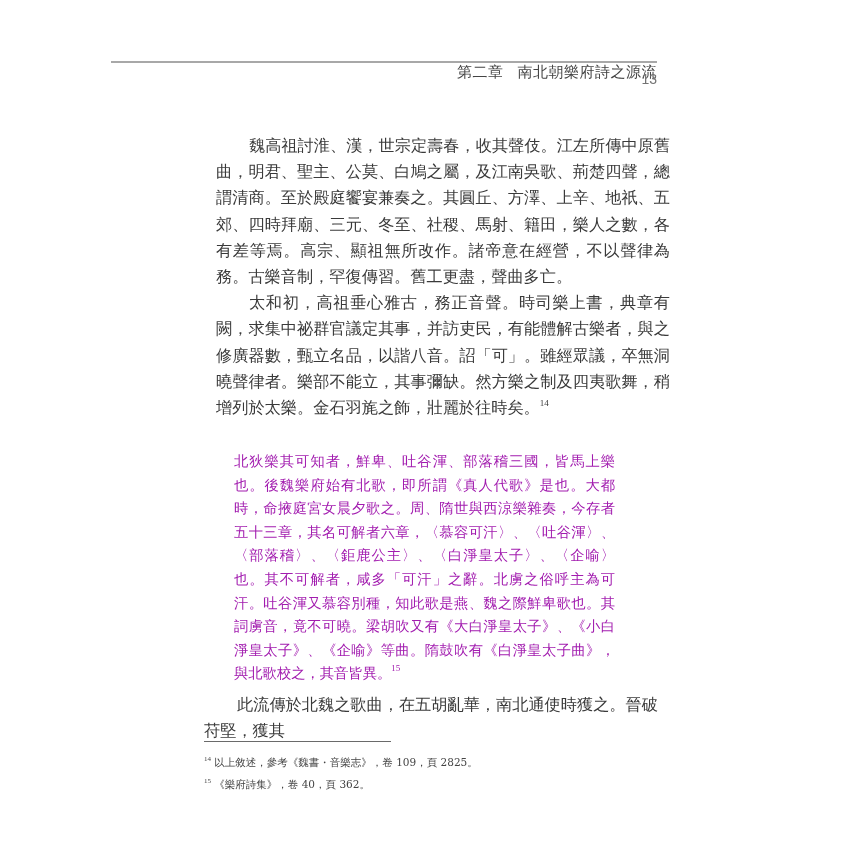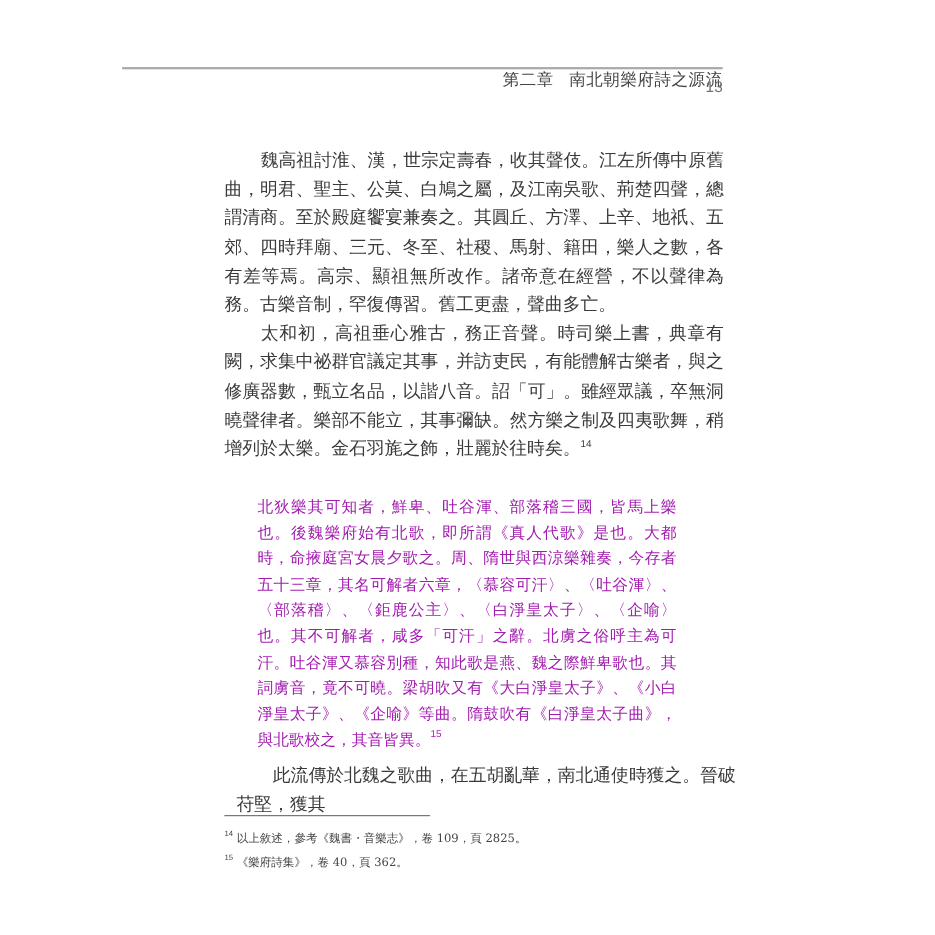--- a/index.html
+++ b/index.html
@@ -14,33 +14,33 @@
     }
     .header-title .gap { display: inline-block; width: 14px; }
     .header-rule {
       position: absolute; top: 61px; left: 111px; width: 546px; height: 2px; background: #a8a8a8;
     }
     .page-number {
       position: absolute; top: 71px; right: 193px;
       font-family: "Liberation Sans", sans-serif; font-size: 14px; color: #737373;
     }
     .body-text {
-      position: absolute; left: 204px; width: 454px; top: 133px;
+      position: absolute; left: 216px; width: 454px; top: 133px;
       font-size: 16.2px; line-height: 26.2px; color: #3a3a3a; text-align: justify;
     }
     .para { margin: 0; text-indent: 33px; }
-    sup { font-size: 9px; vertical-align: 7px; line-height: 0; font-family: Liberation Sans, sans-serif; }
+    sup { font-size: 9px; vertical-align: 7px; line-height: 0; font-family: Liberation Serif, serif; }
     .quote {
       position: absolute; left: 234px; width: 381px; top: 450px;
       font-size: 14.3px; line-height: 23.6px; color: #a21caf; text-align: justify;
       font-family: "DejaVu Serif", "Liberation Serif", serif;
     }
     .quote p { margin: 0; }
     .after-quote {
-      position: absolute; left: 215px; width: 454px; top: 692px;
+      position: absolute; left: 204px; width: 454px; top: 692px;
       font-size: 16.2px; line-height: 26px; color: #3a3a3a;
     }
     .footnote-rule {
       position: absolute; top: 741px; left: 204px; width: 187px; height: 1px; background: #6a6a6a;
     }
     .footnotes {
       position: absolute; left: 204px; top: 751px; width: 460px;
       font-size: 10.5px; line-height: 22px; color: #444;
     }
     .footnotes p { margin: 0; }

